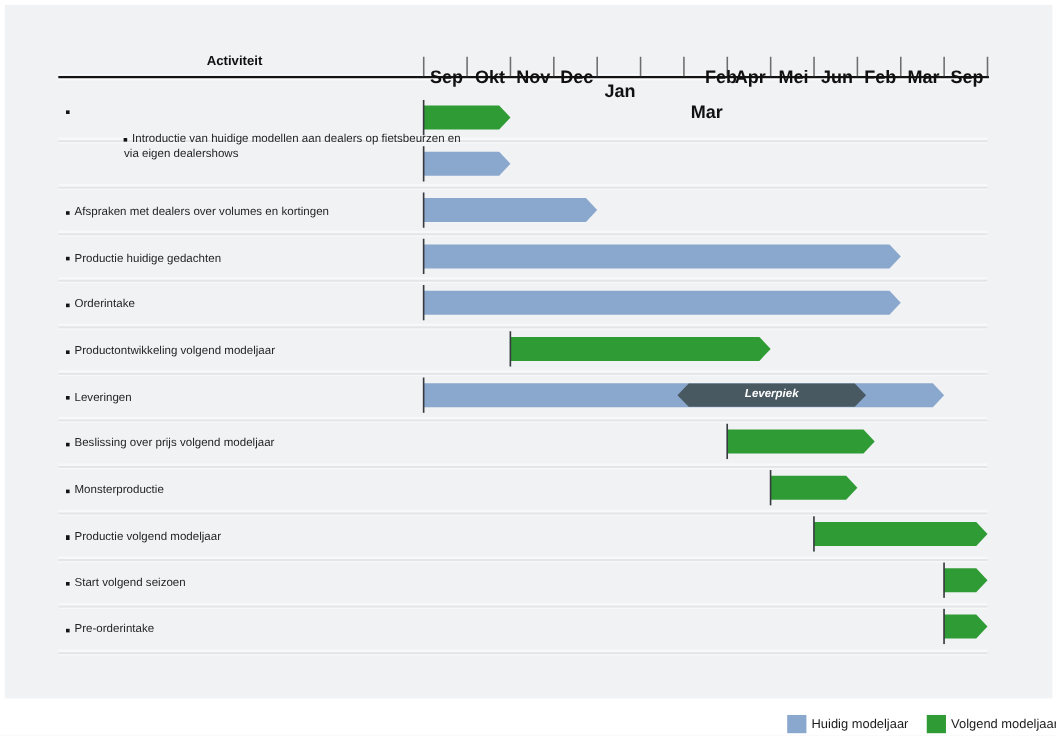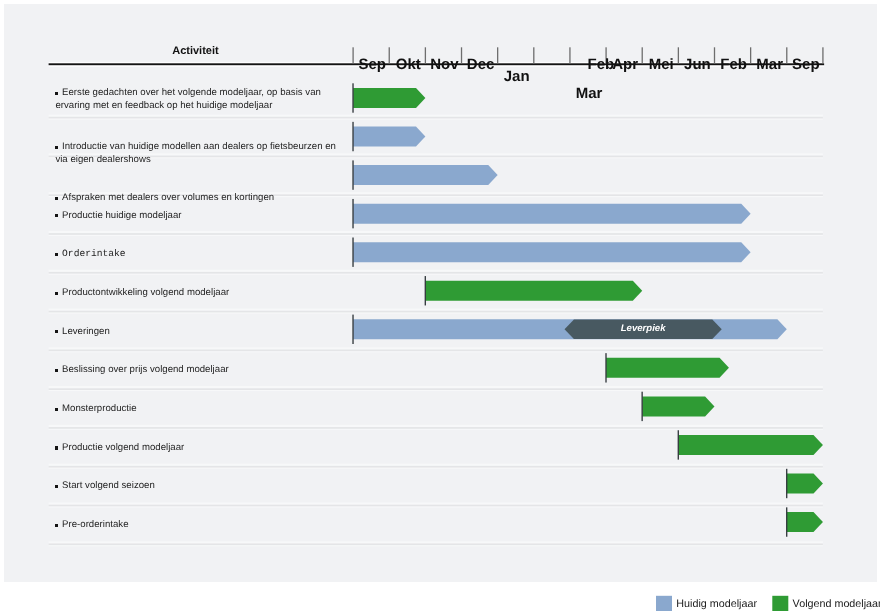--- a/index.html
+++ b/index.html
@@ -106,25 +106,25 @@
       <div class="mh" style="left: 462.52px; width: 36.14px;">Dec</div>
       <div class="mh" style="left: 498.66px; width: 36.14px; margin-top: 12px;">Jan</div>
       <div class="mh" style="left: 534.8px; width: 36.14px; padding-left: 48px;">Feb</div>
       <div class="mh" style="left: 570.94px; width: 36.14px; margin-top: 29px;">Mar</div>
       <div class="mh" style="left: 607.08px; width: 36.14px;">Apr</div>
       <div class="mh" style="left: 643.22px; width: 36.14px;">Mei</div>
       <div class="mh" style="left: 679.36px; width: 36.14px; text-align: center;">Jun</div>
       <div class="mh" style="left: 715.5px; width: 36.14px;">Feb</div>
       <div class="mh" style="left: 751.64px; width: 36.14px;">Mar</div>
       <div class="mh" style="left: 787.78px; width: 36.14px;">Sep</div>
-      <div class="cell" style="top: 85.8031px;"><span class="bullet"></span><span>Eerste gedachten over het volgende modeljaar, op basis van ervaring met en feedback op het huidige modeljaar</span></div>
-      <div class="cell" style="top: 140px;"><span class="bullet"></span><span>Introductie van huidige modellen aan dealers op fietsbeurzen en via eigen dealershows</span></div>
-      <div class="cell" style="top: 169.852px; margin-top: 21px;"><span class="bullet"></span><span>Afspraken met dealers over volumes en kortingen</span></div>
-      <div class="cell" style="top: 208.552px;"><span class="bullet"></span><span>Productie huidige modeljaar</span></div>
-      <div class="cell" style="top: 247.252px; font-family: Liberation Mono, monospace;"><span class="bullet"></span><span>Orderintake</span></div>
+      <div class="cell" style="top: 85.8031px;"><span class="bullet"></span></div>
+      <div class="cell" style="top: 109px; margin-left: 48px;"><span class="bullet"></span><span>Introductie van huidige modellen aan dealers op fietsbeurzen en via eigen dealershows</span></div>
+      <div class="cell" style="top: 169.852px;"><span class="bullet"></span><span>Afspraken met dealers over volumes en kortingen</span></div>
+      <div class="cell" style="top: 208.552px;"><span class="bullet"></span><span>Productie huidige gedachten</span></div>
+      <div class="cell" style="top: 247.252px;"><span class="bullet"></span><span>Orderintake</span></div>
       <div class="cell" style="top: 285.952px;"><span class="bullet"></span><span>Productontwikkeling volgend modeljaar</span></div>
       <div class="cell" style="top: 324.652px;"><span class="bullet"></span><span>Leveringen</span></div>
       <div class="peak-label" style="left: 564.519px; width: 157.209px; top: 323.1px;">Leverpiek</div>
       <div class="cell" style="top: 363.352px;"><span class="bullet"></span><span>Beslissing over prijs volgend modeljaar</span></div>
       <div class="cell" style="top: 402.052px;"><span class="bullet"></span><span>Monsterproductie</span></div>
       <div class="cell" style="top: 440.752px;"><span class="bullet"></span><span>Productie volgend modeljaar</span></div>
       <div class="cell" style="top: 479.452px;"><span class="bullet"></span><span>Start volgend seizoen</span></div>
       <div class="cell" style="top: 518.152px;"><span class="bullet"></span><span>Pre-orderintake</span></div>
       <div class="lg" style="left: 676.3px; top: 598.3px;">Huidig modeljaar</div>
       <div class="lg" style="left: 792.6px; top: 598.3px;">Volgend modeljaar</div>

